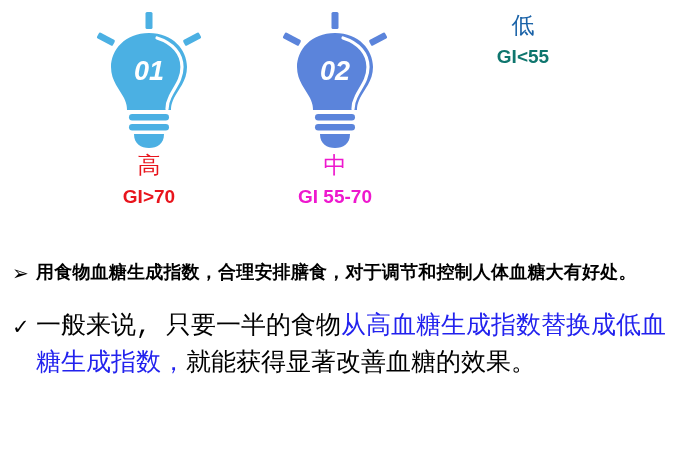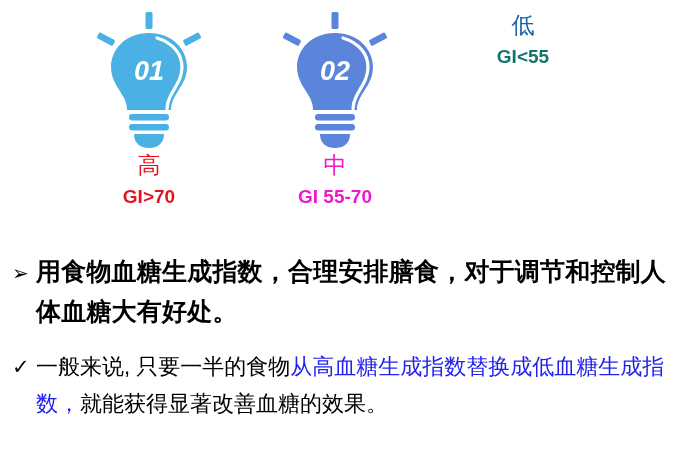--- a/index.html
+++ b/index.html
@@ -75,37 +75,37 @@
     top: 0;
     font-size: 22px;
     line-height: 40px;
     color: #000000;
   }
   .para-1 {
     margin-top: 14px;
   }
   .para-1 .text {
     font-family: "DejaVu Sans", "Liberation Sans", sans-serif;
-    font-size: 25px;
+    font-size: 18px;
     line-height: 40px;
     font-weight: bold;
     color: #000000;
     letter-spacing: 0.2px;
   }
   .para-1 .bullet {
     font-size: 20px;
     line-height: 42px;
   }
 
   .para-2 {
     margin-top: 16px;
   }
   .para-2 .text {
-    font-family: Liberation Sans, sans-serif;
-    font-size: 22px;
+    font-family: Liberation Mono, monospace;
+    font-size: 25px;
     line-height: 37px;
     font-weight: normal;
     color: #000000;
   }
   .para-2 .bullet {
     font-size: 21px;
     line-height: 38px;
     font-family: "DejaVu Sans", sans-serif;
   }
   .seg-blue { color: #2222EE; }

